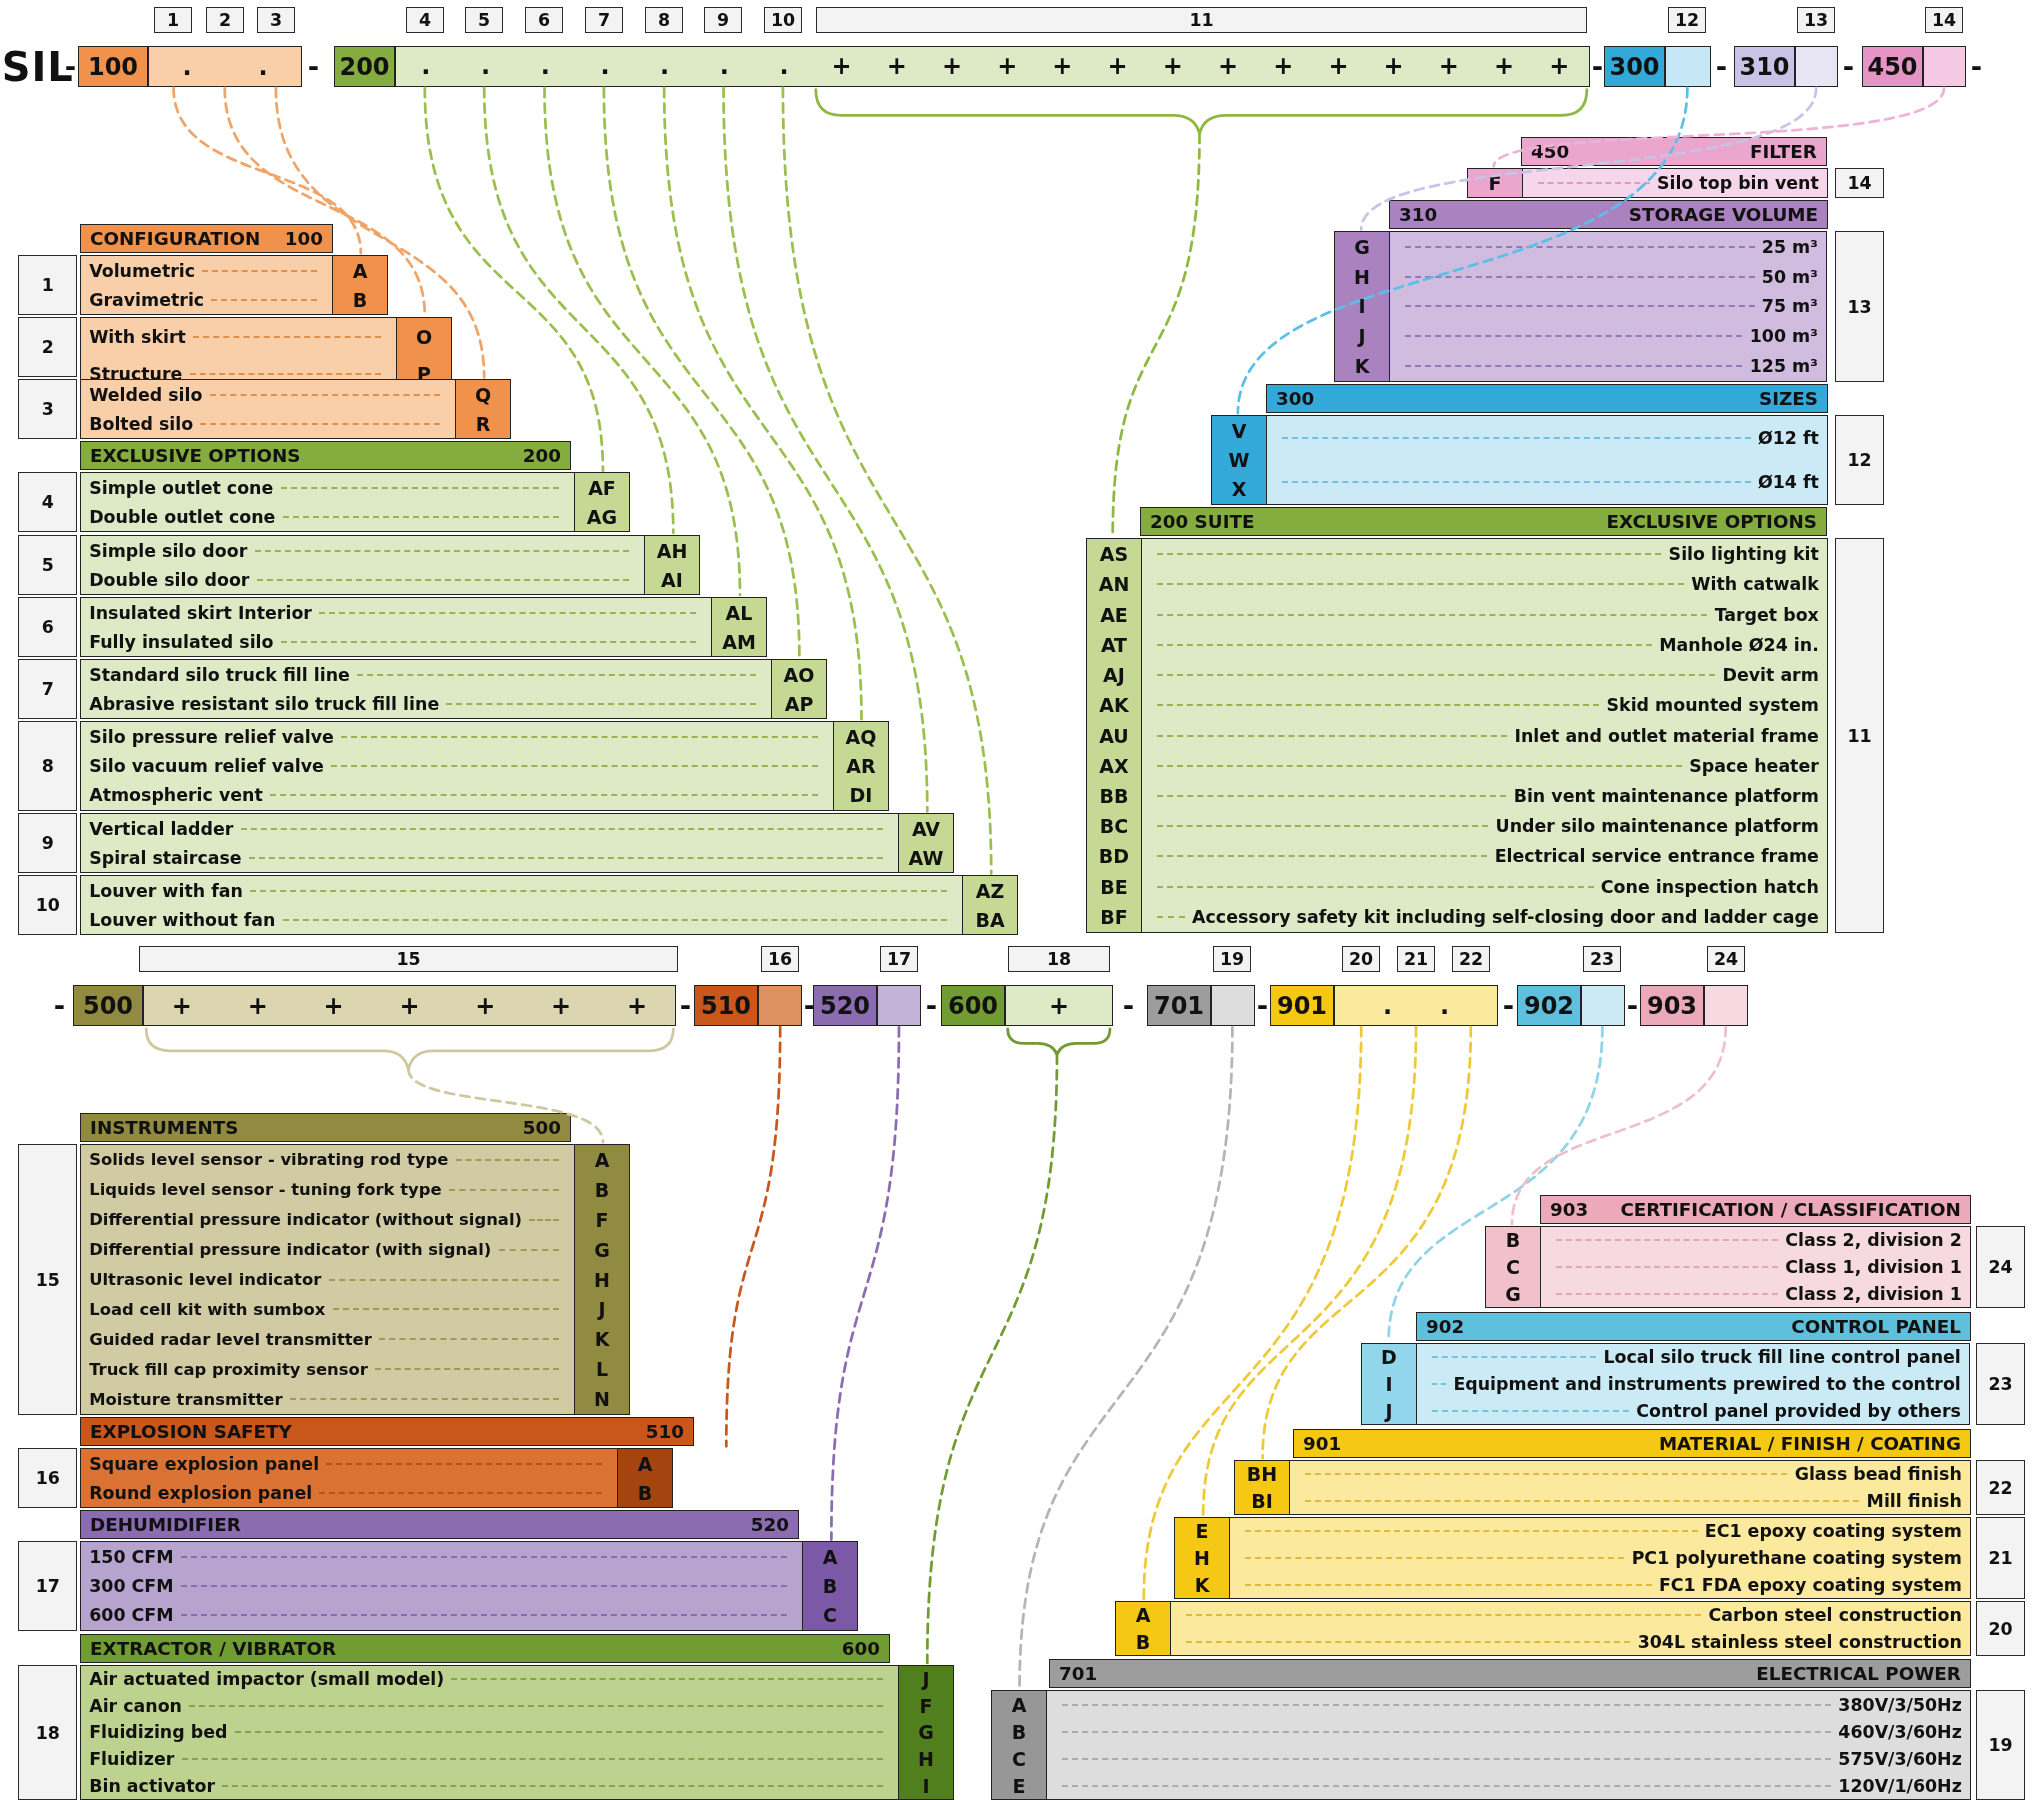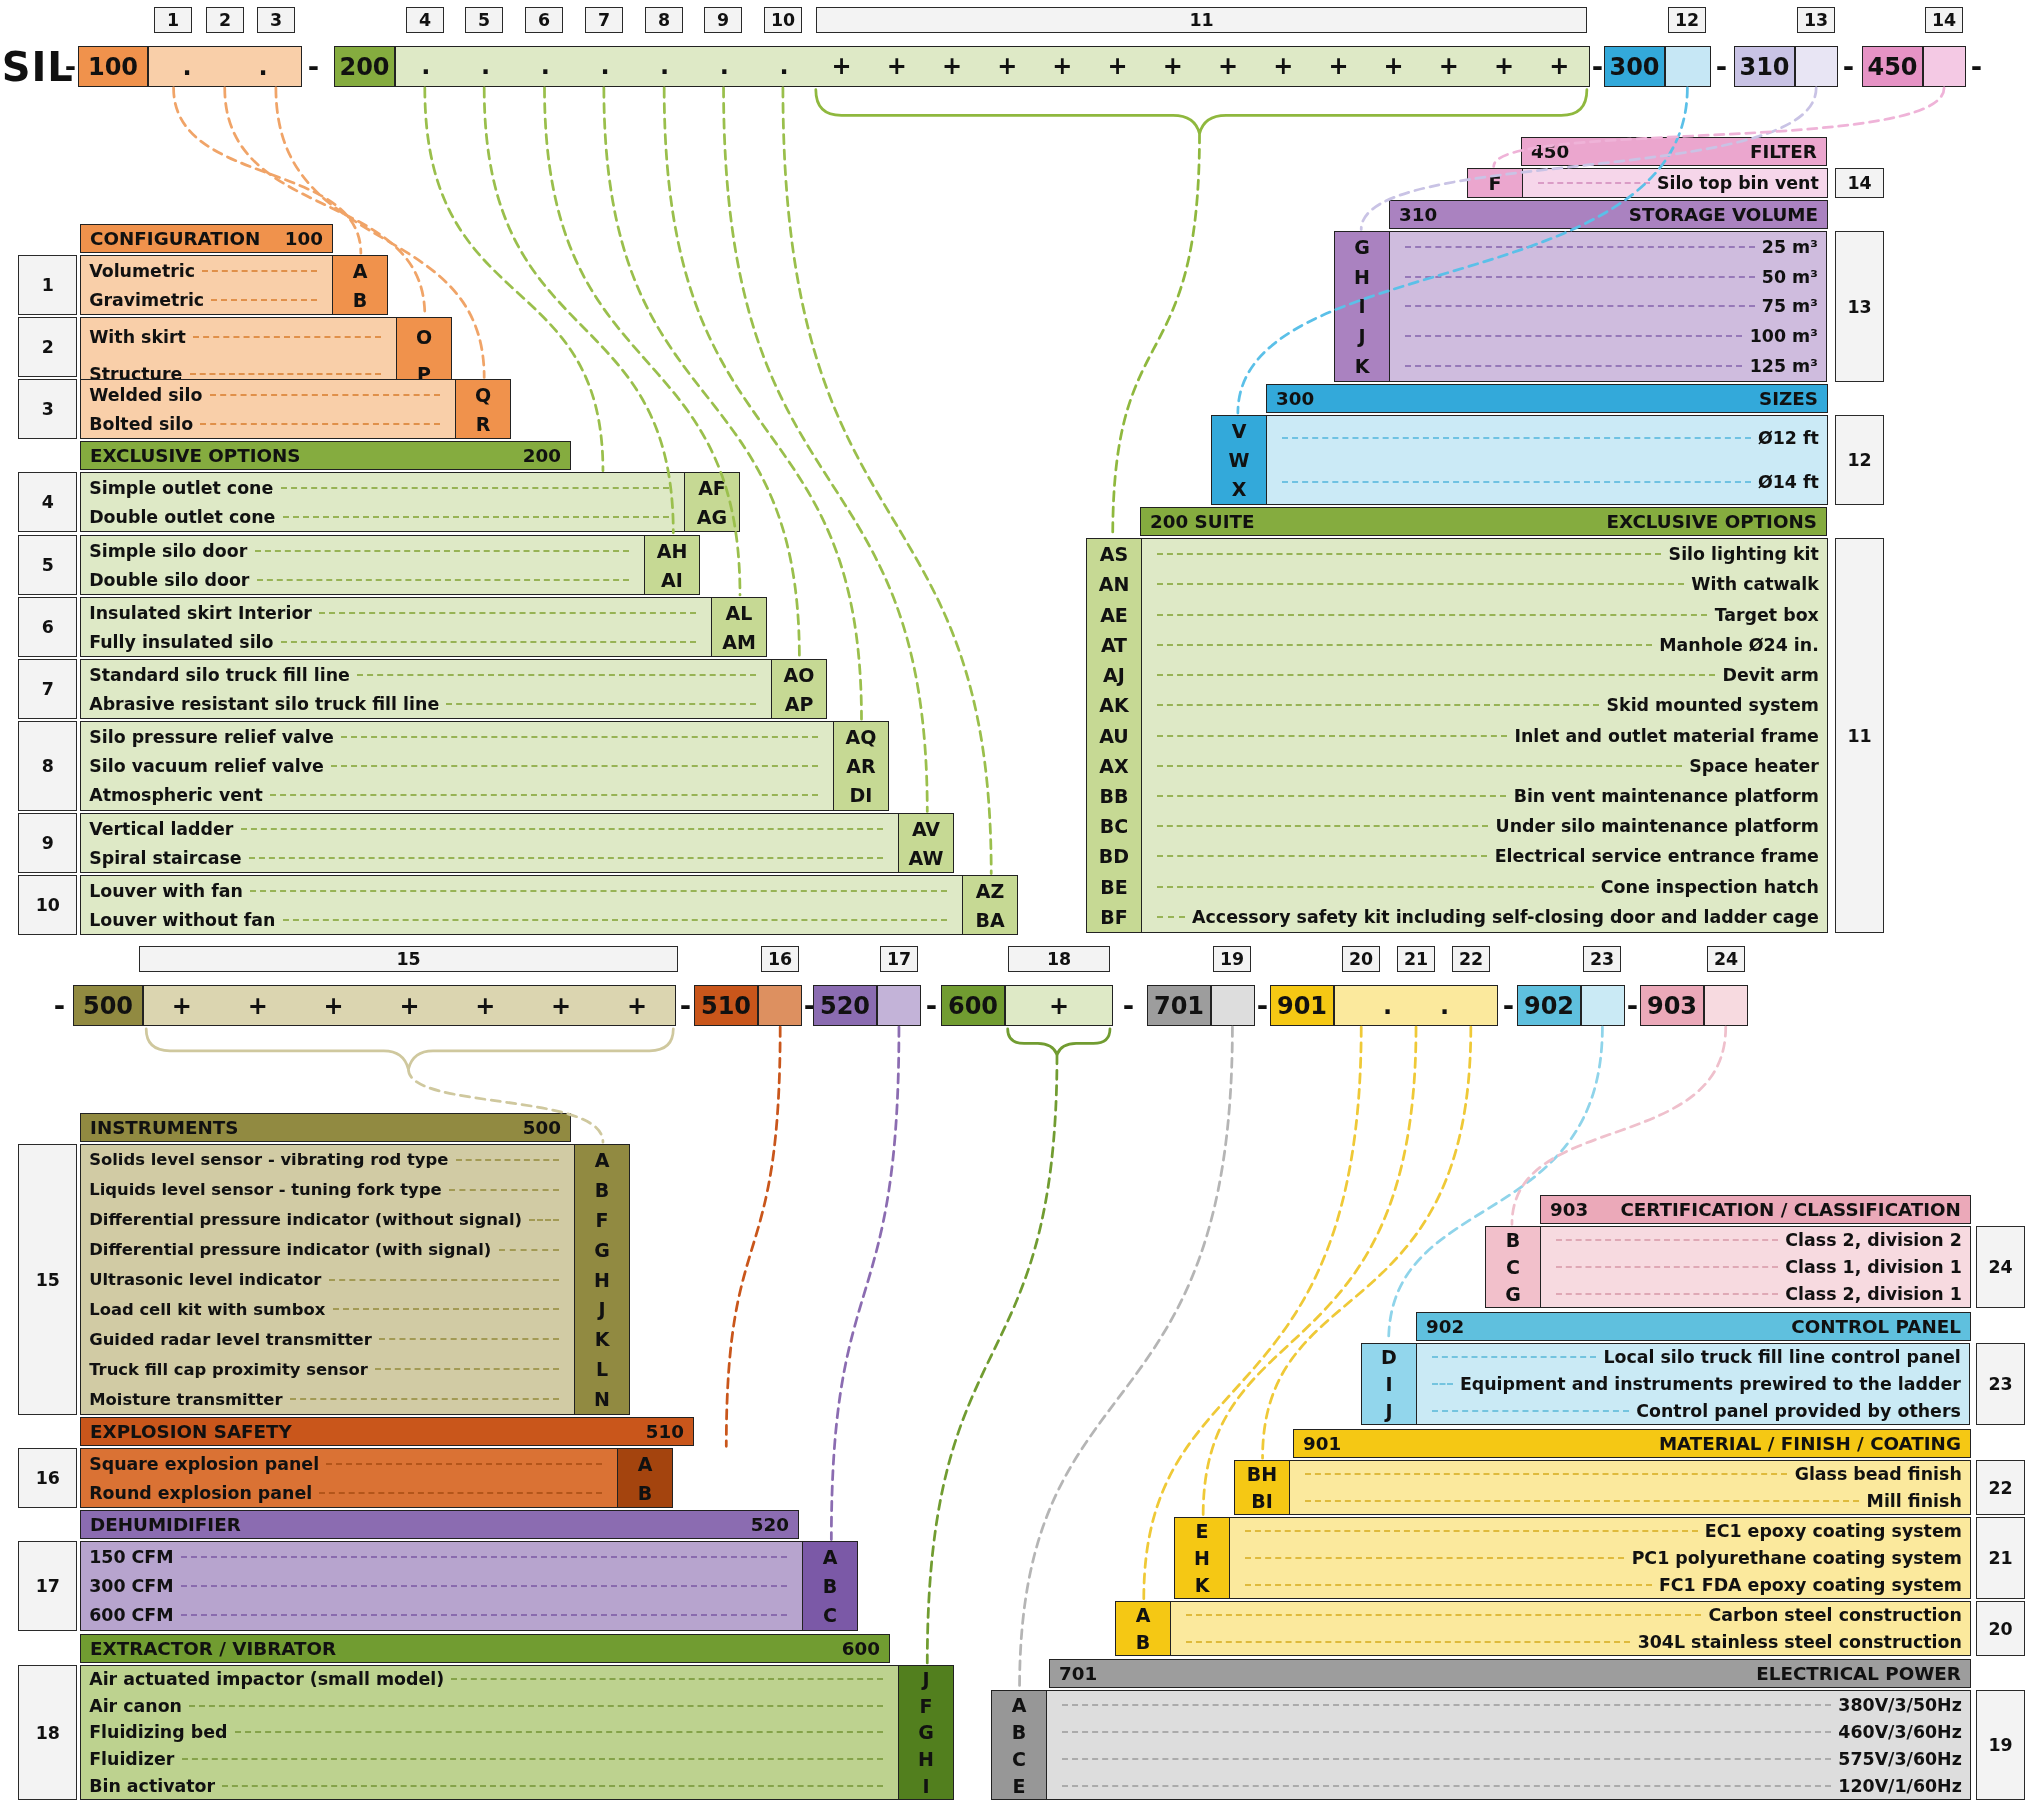--- a/index.html
+++ b/index.html
@@ -183,21 +183,21 @@
         <div class="cd">Q</div>
         <div class="cd">R</div>
       </div>
   </div>
 
   <div class="abs hdr h-gr" style="left:80px;top:441px;width:491px;height:29px">
     <span>EXCLUSIVE OPTIONS</span>
       <span>200</span>
   </div>
   <div class="abs num" style="left:18.3px;top:472px;width:59px;height:60px">4</div>
-  <div class="abs grp lft t-gr" style="left:80px;top:472px;width:660px;height:60px">
+  <div class="abs grp lft t-gr" style="left:80px;top:472px;width:550px;height:60px">
     <div class="lines">
         <div class="row">
           <span>Simple outlet cone</span>
           <span class="lead"></span>
         </div>
       <div class="row">
           <span>Double outlet cone</span>
           <span class="lead"></span>
         </div>
       </div>
@@ -697,21 +697,21 @@
       <div class="cd">I</div>
       <div class="cd">J</div>
     </div>
     <div class="lines">
       <div class="row">
           <span class="lead"></span>
           <span>Local silo truck fill line control panel</span>
         </div>
       <div class="row">
           <span class="lead"></span>
-          <span>Equipment and instruments prewired to the ladder</span>
+          <span>Equipment and instruments prewired to the control</span>
         </div>
       <div class="row">
           <span class="lead"></span>
           <span>Control panel provided by others</span>
         </div>
     </div>
   </div>
   <div class="abs num" style="left:1976px;top:1343px;width:49px;height:82px">23</div>
 
   <div class="abs hdr h-ye" style="left:1293px;top:1429px;width:678px;height:29px">

